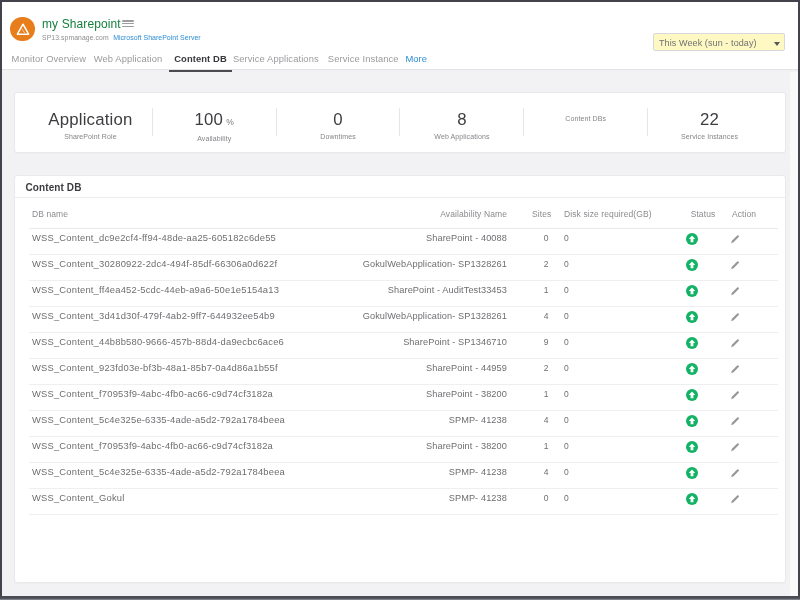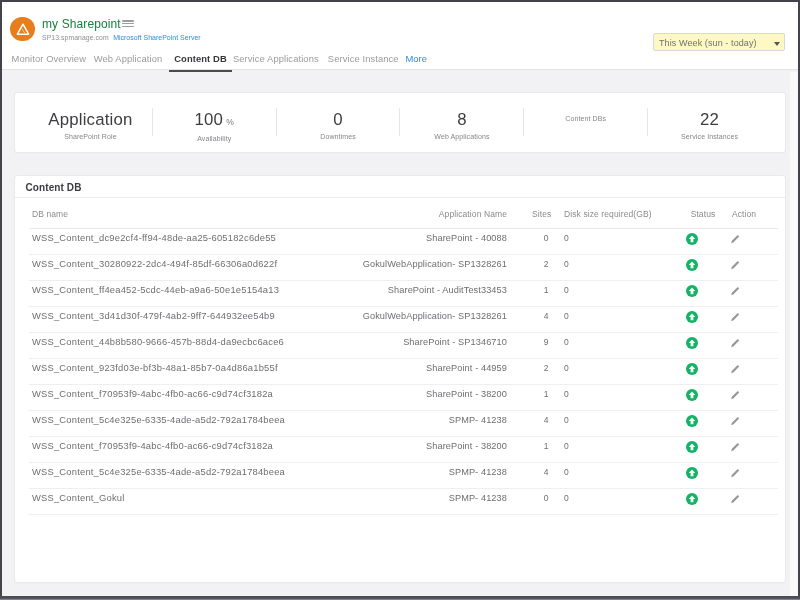--- a/index.html
+++ b/index.html
@@ -130,21 +130,21 @@
         <col style="width:375px">
           <col style="width:128px">
           <col style="width:32px">
         <col style="width:106px">
           <col style="width:52px">
           <col style="width:56px">
       </colgroup>
       <thead>
         <tr>
           <th class="c-db"><span class="hsh">DB name</span></th>
-          <th class="c-app"><span class="hsh">Application Name</span></th>
+          <th class="c-app"><span class="hsh">Availability Name</span></th>
           <th class="c-sites"><span class="hsh">Sites</span></th>
           <th class="c-disk"><span class="hsh">Disk size required(GB)</span></th>
           <th class="c-status"><span class="hsh">Status</span></th>
           <th class="c-action"><span class="hsh">Action</span></th>
         </tr>
       </thead>
       <tbody id="tbody">
           <tr>
             <td class="c-db">WSS_Content_dc9e2cf4-ff94-48de-aa25-605182c6de55</td>
             <td class="c-app">

